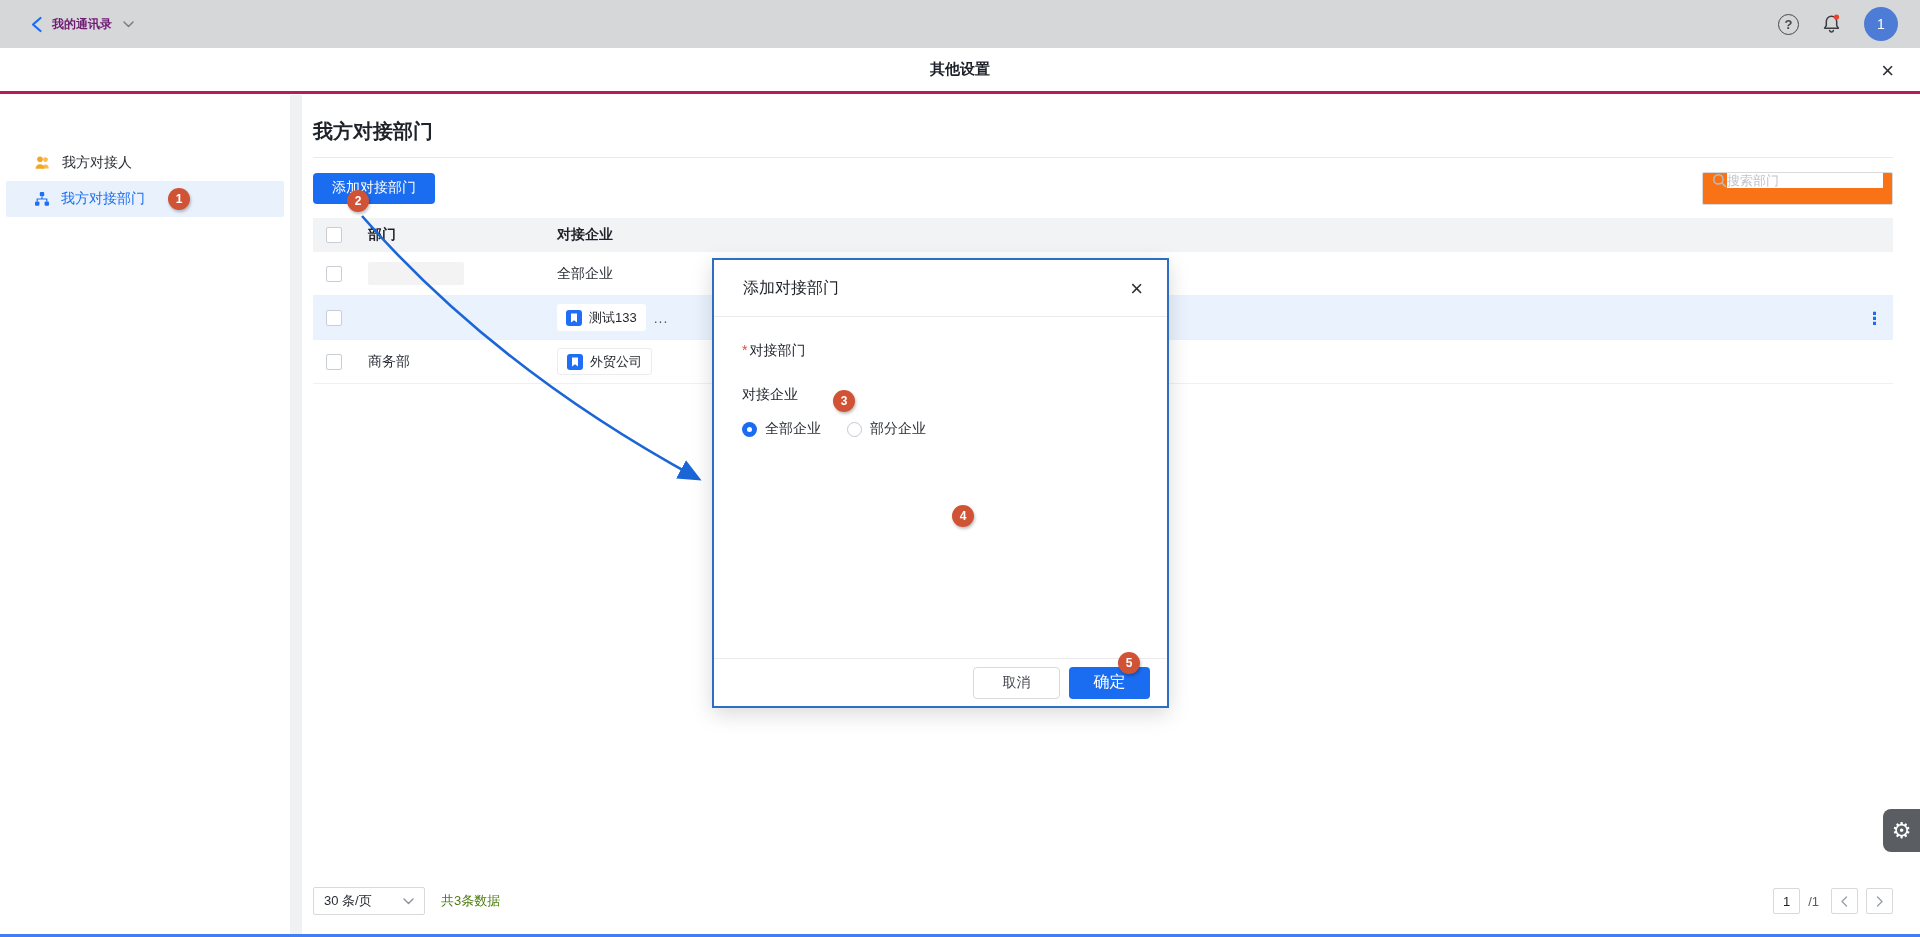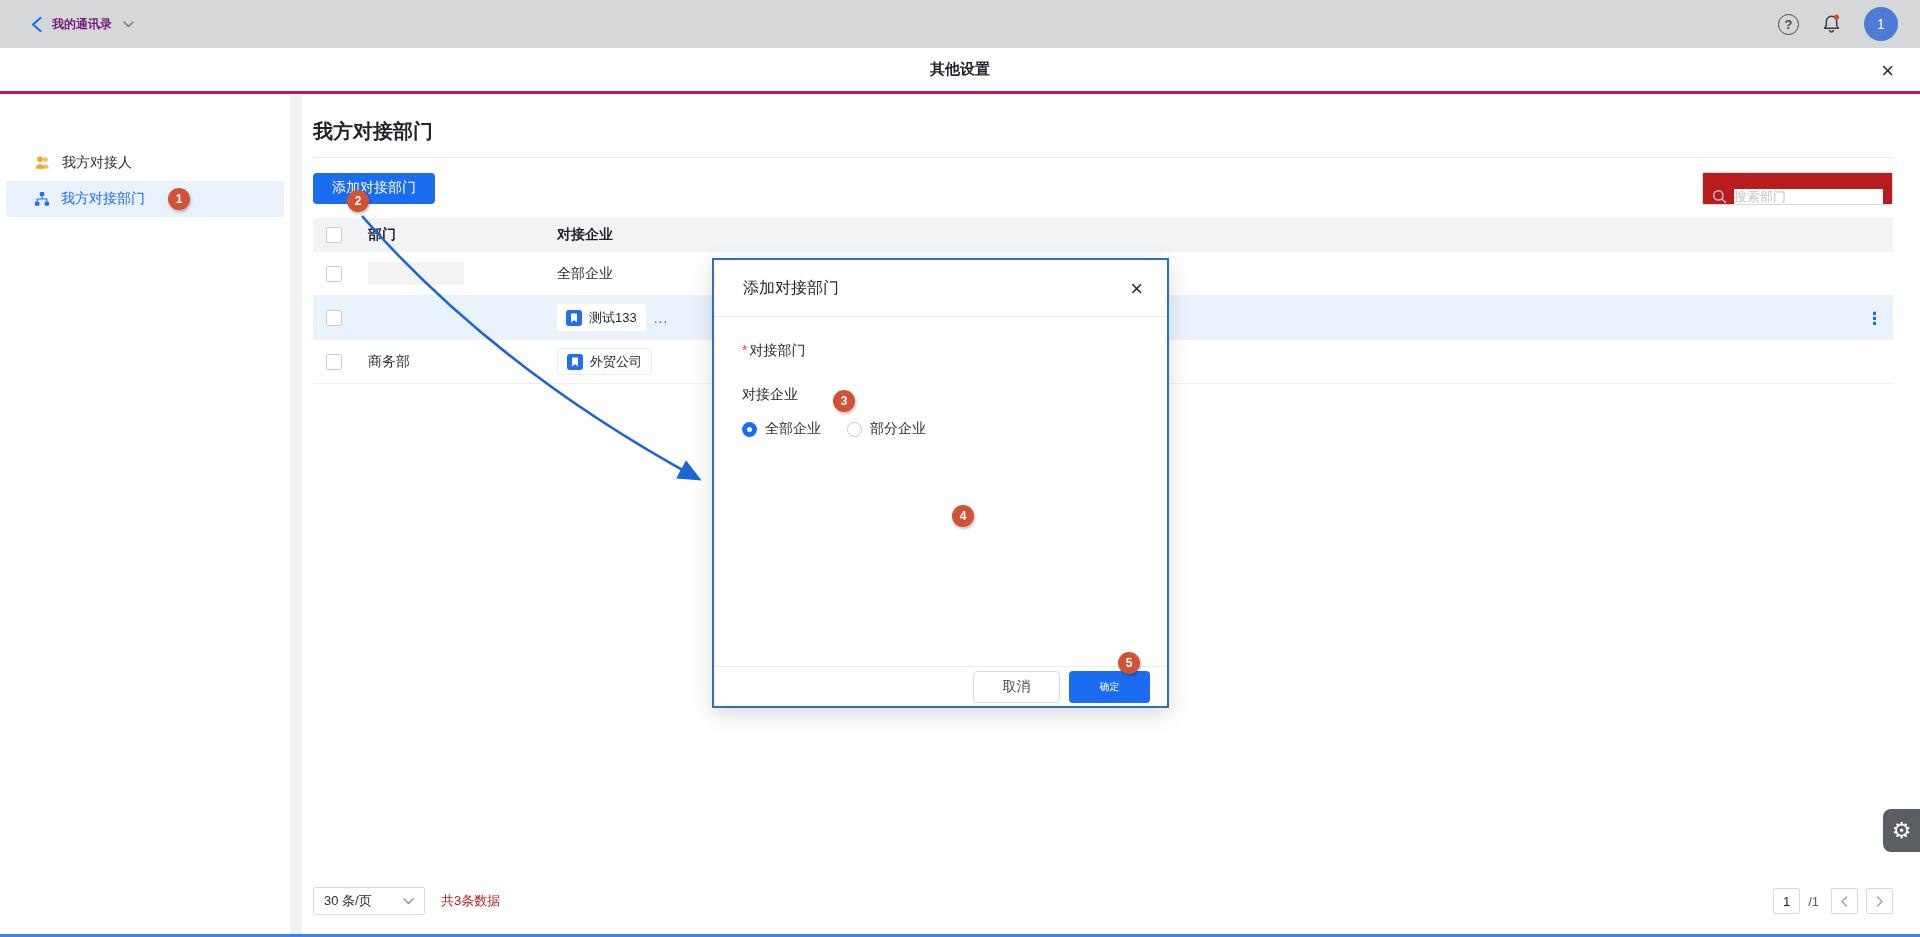--- a/index.html
+++ b/index.html
@@ -41,21 +41,21 @@
 
   
   .num-badge{width:22px;height:22px;border-radius:50%;background:var(--badge);color:#fff;font-size:12px;font-weight:bold;display:flex;align-items:center;justify-content:center;box-shadow:1px 2px 3px rgba(0,0,0,.25);}
 
   
   .main-inner{padding:0 27px 0 11px;height:100%;position:relative;}
   .page-title{padding-top:23px;font-size:20px;font-weight:bold;color:#1f2329;}
   .title-divider{margin-top:12px;border-bottom:1px solid #e9eaec;}
   .toolbar{margin-top:14px;display:flex;justify-content:space-between;align-items:center;height:32px;position:relative;}
   .add-btn{height:31px;padding:0 19px;background:var(--accent);color:#fff;border:none;border-radius:4px;font-size:14px;cursor:pointer;font-family:inherit;}
-  .search-box{width:191px;height:33px;border:1px solid #d9d9d9;border-radius:2px;display:flex;align-items:flex-end;padding:0 9px;gap:7px;background:#b91c1c;}
+  .search-box{width:191px;height:33px;border:1px solid #d9d9d9;border-radius:2px;display:flex;align-items:flex-start;padding:0 9px;background:#f97316;}
   .search-box input{border:none;outline:none;flex:1;font-size:13px;color:#2a2e34;font-family:inherit;min-width:0;}
   .search-box input::placeholder{color:#bfc3ca;}
 
   
   .table{margin-top:14px;}
   .t-row{display:flex;align-items:center;border-bottom:1px solid #eef0f2;}
   .t-head{height:34px;background:#f2f3f5;font-weight:bold;font-size:14px;color:#1f2329;border-bottom:none;}
   .t-body-row{height:44px;font-size:14px;position:relative;}
   .t-body-row.highlight{background:#eaf3fd;}
   .cell-check{width:40px;padding-left:13px;display:flex;align-items:center;}
@@ -64,44 +64,44 @@
   .checkbox{width:16px;height:16px;border:1px solid #c9cdd4;border-radius:2px;background:#fff;cursor:pointer;}
   .redacted{width:96px;height:23px;background:#f3f3f4;border-radius:2px;}
   .tag{display:inline-flex;align-items:center;gap:7px;height:27px;padding:0 9px;background:#fff;border-radius:3px;font-size:13px;color:#1f2329;}
   .t-body-row:not(.highlight) .tag{border:1px solid #ececee;}
   .ellipsis-more{color:#555a61;font-size:14px;letter-spacing:1px;cursor:pointer;}
   .kebab{position:absolute;right:4px;top:50%;transform:translateY(-50%);color:var(--accent);font-size:17px;font-weight:bold;cursor:pointer;padding:0 6px;}
 
   
   .pager{position:absolute;left:11px;right:27px;bottom:19px;display:flex;align-items:center;}
   .page-size{width:112px;height:28px;border:1px solid #d9d9d9;border-radius:2px;display:flex;align-items:center;justify-content:space-between;padding:0 10px;font-size:13px;color:#2a2e34;cursor:pointer;background:#fff;}
-  .total-text{margin-left:16px;font-size:13px;color:#b91c1c;}
+  .total-text{margin-left:16px;font-size:13px;color:#4d7c0f;}
   .pager-right{margin-left:auto;display:flex;align-items:center;gap:8px;}
   .page-box{min-width:27px;height:26px;border:1px solid #d9d9d9;border-radius:2px;display:flex;align-items:center;justify-content:center;font-size:13px;color:#1f2329;background:#fff;cursor:pointer;}
   .page-total{font-size:13px;color:#5a5e64;margin:0 4px 0 0;}
   .page-nav{width:27px;height:26px;border:1px solid #d9d9d9;border-radius:2px;display:flex;align-items:center;justify-content:center;background:#fff;cursor:pointer;}
 
   
   .modal{position:absolute;left:712px;top:258px;width:457px;height:450px;background:#fff;border:2px solid var(--modal-border);box-shadow:0 6px 20px rgba(0,0,0,.15);z-index:20;}
   .modal-header{height:57px;display:flex;align-items:center;padding-left:29px;border-bottom:1px solid #ebebed;position:relative;}
   .modal-title{font-size:16px;color:#1d2129;}
   .modal-close{position:absolute;right:24px;top:0;height:57px;display:flex;align-items:center;font-size:22px;color:#2b2f36;cursor:pointer;}
   .modal-body{padding:0 28px;}
   .field-label{margin-top:25px;font-size:14px;color:#1d2129;}
   .req{color:#e5492e;margin-right:2px;}
   .dashed-box{margin-top:10px;height:80px;border:1px dashed #d9d9d9;border-radius:4px;padding:10px;cursor:pointer;}
   .chip{display:inline-flex;align-items:center;gap:7px;height:27px;padding:0 11px;background:#eef4fd;border-radius:3px;font-size:13px;color:#1f2329;cursor:pointer;}
   .radio-row{margin-top:16px;display:flex;align-items:center;gap:26px;}
   .radio{display:flex;align-items:center;gap:8px;font-size:14px;color:#2a2e34;cursor:pointer;}
   .radio-dot{width:15px;height:15px;border-radius:50%;border:1px solid #c4c8cf;background:#fff;}
   .radio-dot.checked{border:none;background:var(--accent);position:relative;}
   .radio-dot.checked::after{content:"";position:absolute;left:5px;top:5px;width:5px;height:5px;border-radius:50%;background:#fff;}
-  .modal-footer{position:absolute;left:0;right:0;bottom:0;height:40px;border-top:1px solid #ebebed;display:flex;align-items:center;justify-content:flex-end;gap:9px;padding-right:17px;}
+  .modal-footer{position:absolute;left:0;right:0;bottom:0;height:48px;border-top:1px solid #ebebed;display:flex;align-items:center;justify-content:flex-end;gap:9px;padding-right:17px;}
   .btn-cancel{width:87px;height:32px;border:1px solid #d9d9d9;border-radius:4px;background:#fff;font-size:14px;color:#42464c;cursor:pointer;font-family:inherit;}
-  .btn-confirm{width:81px;height:32px;border:none;border-radius:4px;background:var(--accent);color:#fff;font-size:10px;cursor:pointer;font-family:inherit;}
+  .btn-confirm{width:81px;height:32px;border:none;border-radius:4px;background:var(--accent);color:#fff;font-size:16px;cursor:pointer;font-family:inherit;}
   .badge-on-modal{position:absolute;z-index:25;}
 
   
   .anno-layer{position:absolute;inset:0;z-index:15;pointer-events:none;}
   .badge-abs{position:absolute;z-index:16;}
   .gear-fab{position:absolute;right:0;top:809px;width:37px;height:43px;background:#5a5d61;border-radius:8px 0 0 8px;display:flex;align-items:center;justify-content:center;color:#fff;font-size:22px;cursor:pointer;z-index:30;}
 </style>
 </head>
 <body>
 

